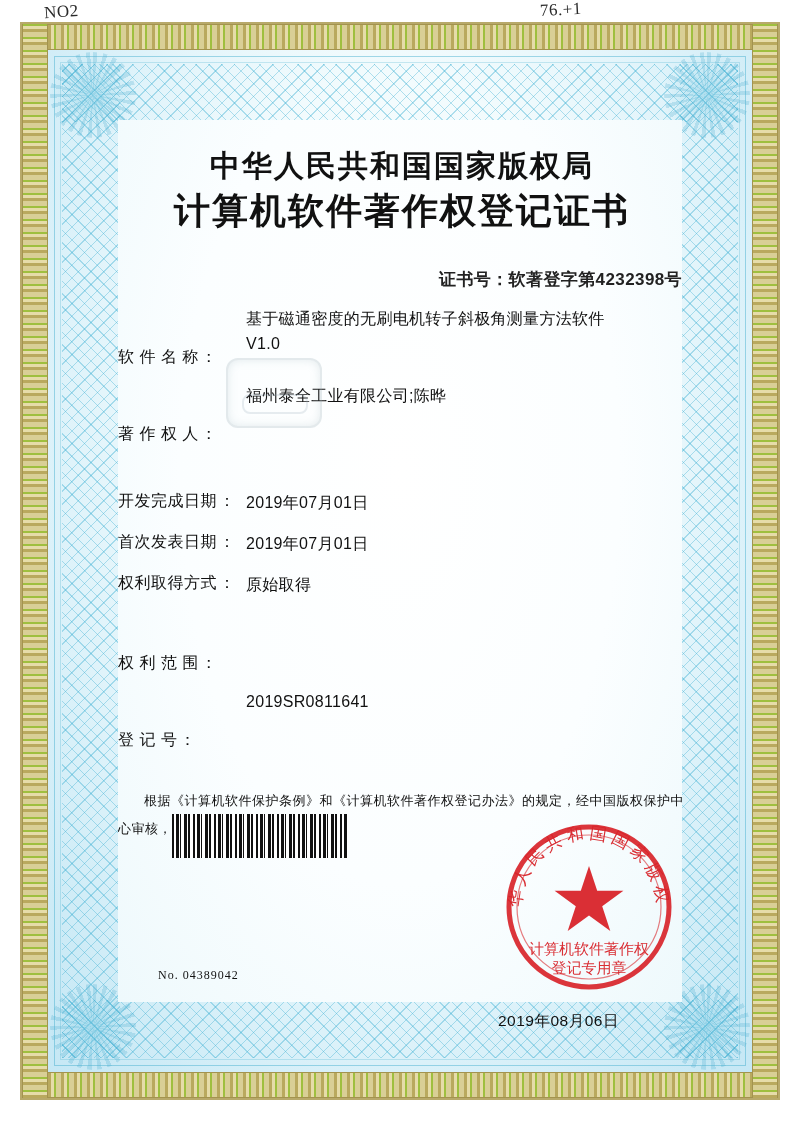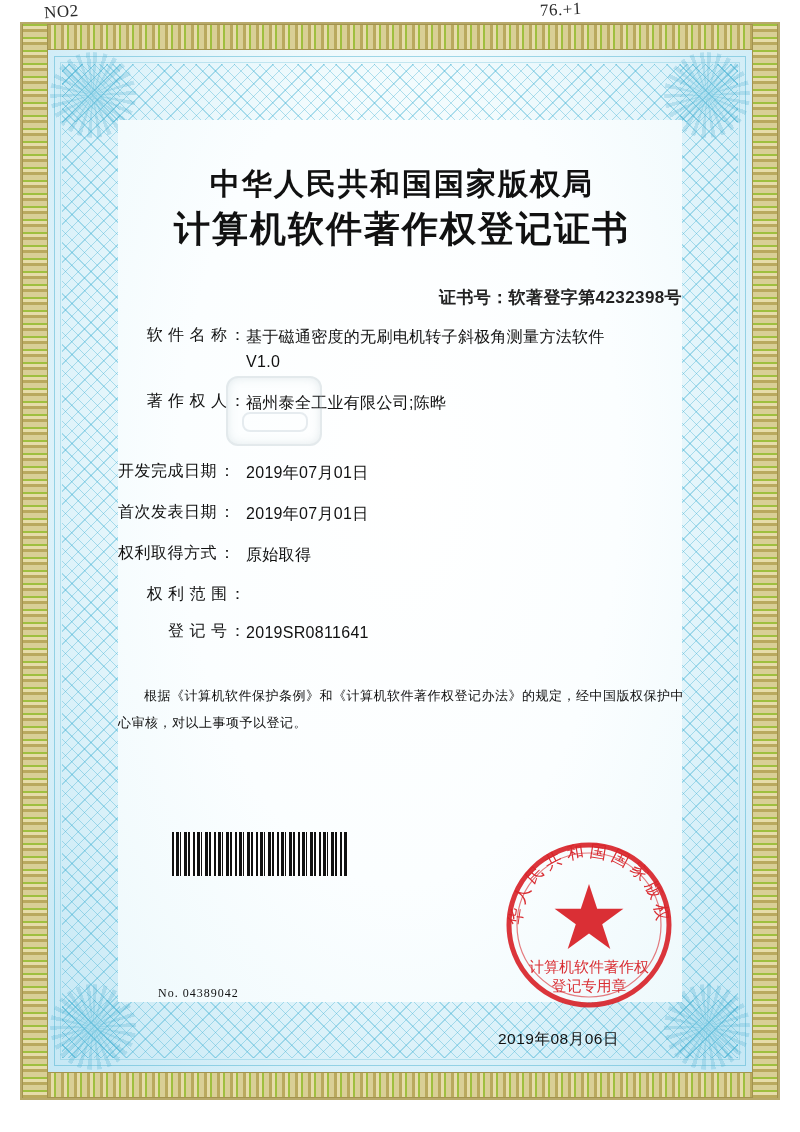--- a/index.html
+++ b/index.html
@@ -126,21 +126,21 @@
     position: absolute;
     left: 96px; right: 96px; top: 96px; bottom: 96px;
     background: radial-gradient(ellipse at 50% 40%, #ffffff 0%, #fbfeff 55%, #eef9fc 100%);
     pointer-events: none;
   }
 
   
   .content {
     position: absolute;
     left: 96px;
-    top: 120px;
+    top: 102px;
     width: 568px;
     height: 880px;
   }
 
   .title-main {
     text-align: center;
     font-family: "Liberation Serif", serif;
     font-weight: bold;
     font-size: 30px;
     letter-spacing: 2px;
@@ -174,21 +174,22 @@
     color: #111;
   }
   .field-label {
     width: 128px;
     flex: 0 0 128px;
     letter-spacing: 0.5px;
     white-space: nowrap;
   }
   .field-label.spread {
     display: flex;
-    justify-content: flex-end;
+    justify-content: flex-start;
+    margin-top: 40px;
   }
   .field-colon { margin-left: 2px; }
   .field-value {
     flex: 1;
     line-height: 1.55;
     letter-spacing: 0.3px;
   }
   .field-value .line2 { display: block; }
 
   .gap-big { height: 30px; }

